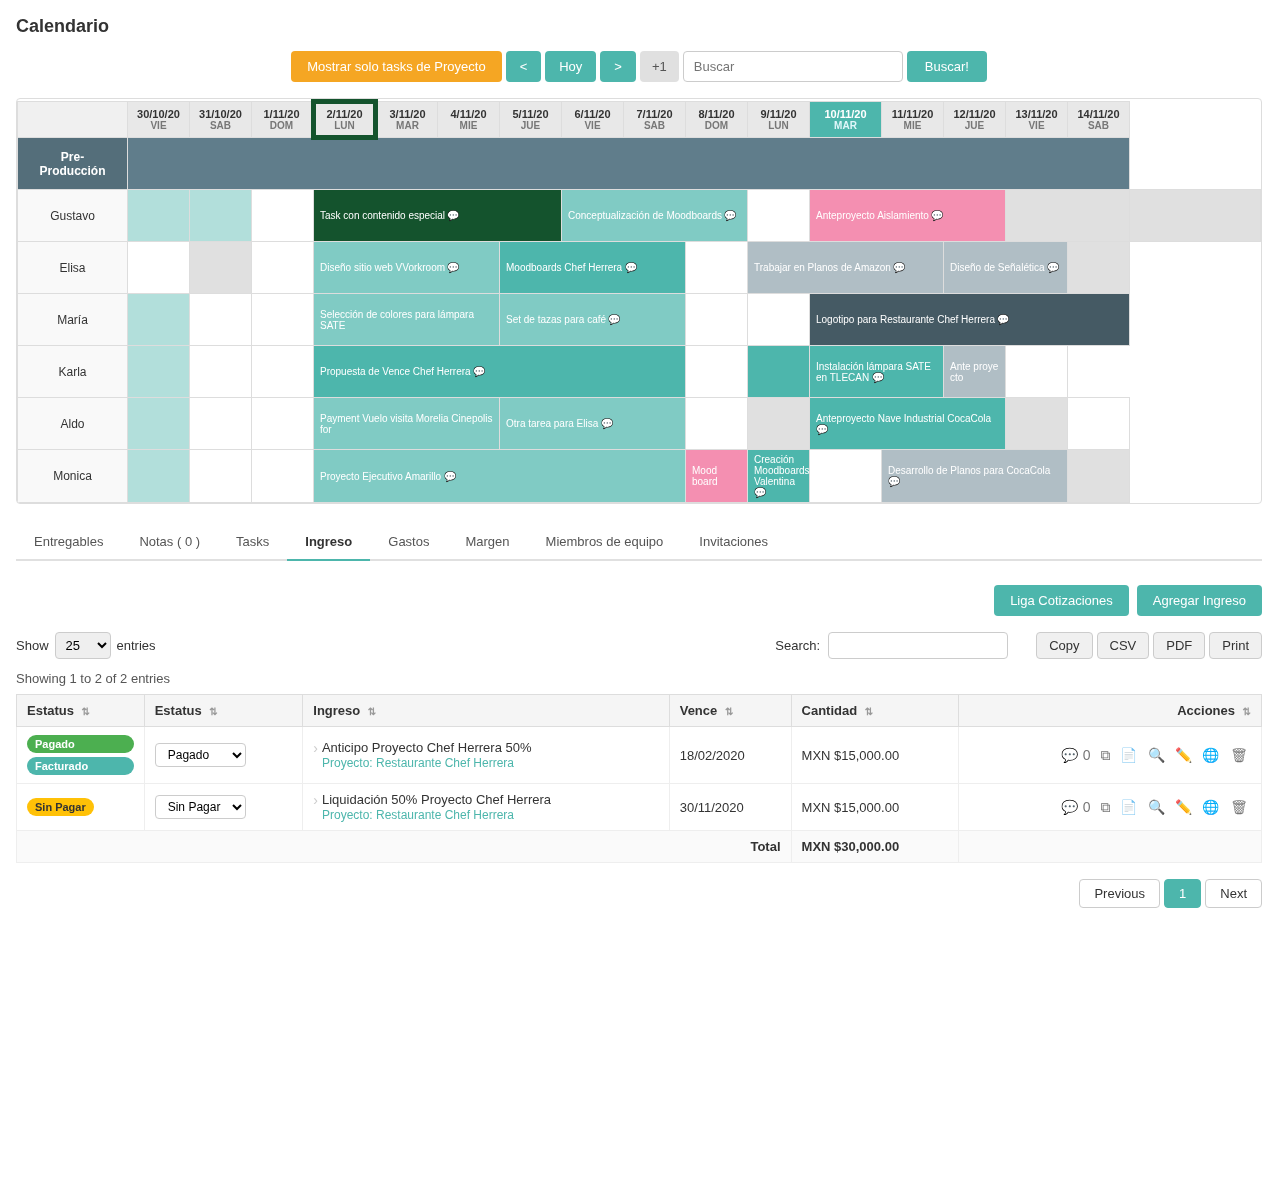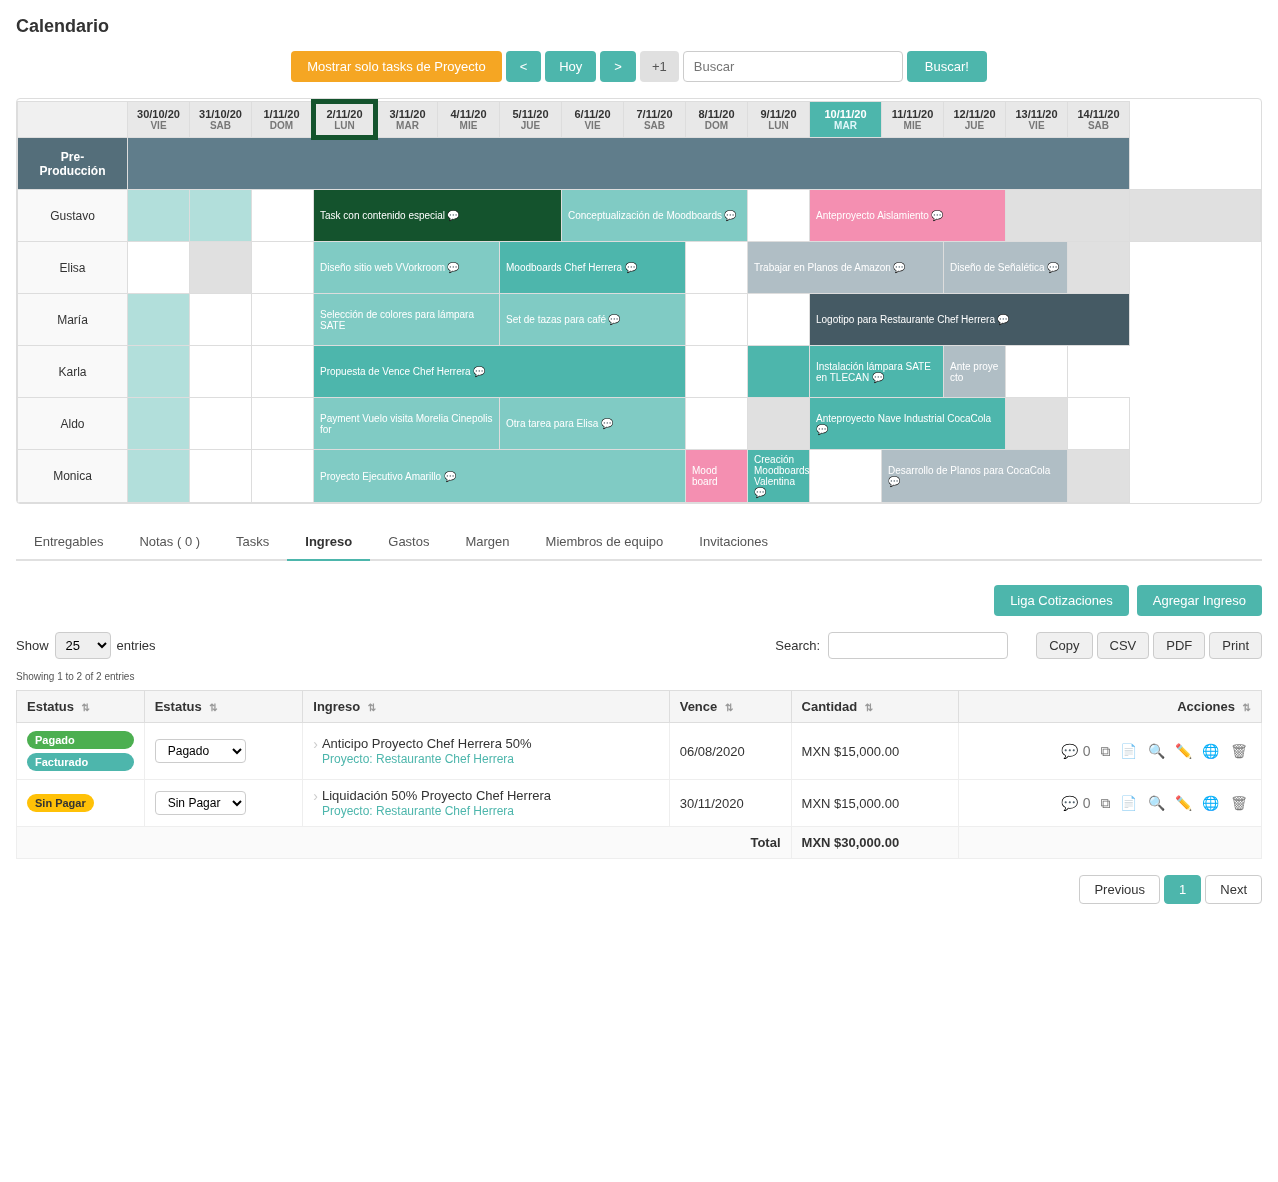--- a/index.html
+++ b/index.html
@@ -38,21 +38,21 @@
     .show-entries { display: flex; align-items: center; gap: 6px; font-size: 13px; }
     .show-entries select { border: 1px solid #ccc; padding: 4px 6px; border-radius: 4px; font-size: 13px; }
     .search-row { display: flex; align-items: center; gap: 8px; }
     .search-label { font-size: 13px; }
     .table-search-input { border: 1px solid #ccc; padding: 5px 8px; border-radius: 4px; font-size: 13px; width: 180px; }
 
     .export-btns { display: flex; gap: 4px; }
     .btn-export { background: #f0f0f0; border: 1px solid #ccc; padding: 5px 12px; border-radius: 4px; cursor: pointer; font-size: 13px; color: #333; }
 
     
-    .entries-info { font-size: 10px; color: #555; margin-bottom: 8px; }
+    .entries-info { font-size: 13px; color: #555; margin-bottom: 8px; }
 
     table { width: 100%; border-collapse: collapse; font-size: 13px; }
     thead th { background: #f5f5f5; border: 1px solid #ddd; padding: 8px 10px; text-align: left; font-weight: bold; color: #333; }
     thead th .sort-icon { color: #999; font-size: 10px; margin-left: 4px; }
     tbody td { border: 1px solid #eee; padding: 8px 10px; vertical-align: middle; }
 
     .badge { display: inline-block; padding: 3px 8px; border-radius: 10px; font-size: 11px; font-weight: bold; color: #fff; }
     .badge-green { background: #4caf50; }
     .badge-teal { background: #4db6ac; }
     .badge-yellow { background: #ffc107; color: #333; }
@@ -386,21 +386,21 @@
           </td>
           <td>
             <div style="display:flex; align-items:flex-start; gap:4px;">
               <span class="col-expand">›</span>
               <div>
                 <div>Anticipo Proyecto Chef Herrera 50%</div>
                 <a href="#" class="project-link">Proyecto: Restaurante Chef Herrera</a>
               </div>
             </div>
           </td>
-          <td>06/08/2020</td>
+          <td>18/02/2020</td>
           <td>MXN $15,000.00</td>
           <td>
             <div class="action-icons">
               <button class="action-btn">💬 0</button>
               <button class="action-btn">⧉</button>
               <button class="action-btn">📄</button>
               <button class="action-btn">🔍</button>
               <button class="action-btn">✏️</button>
               <button class="action-btn">🌐</button>
               <button class="action-btn">🗑</button>

